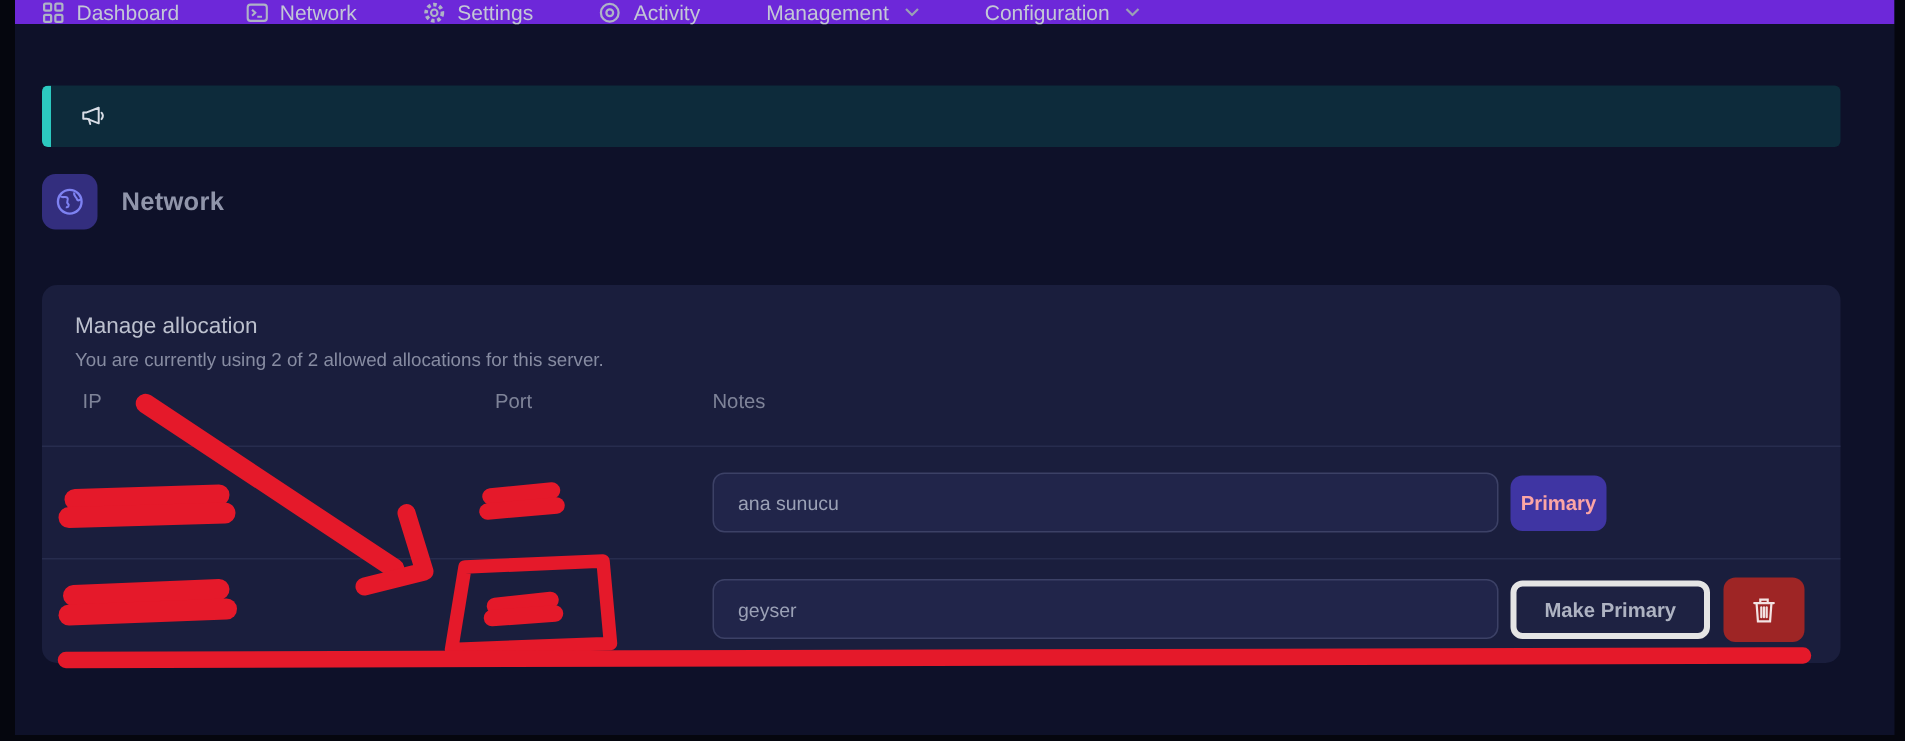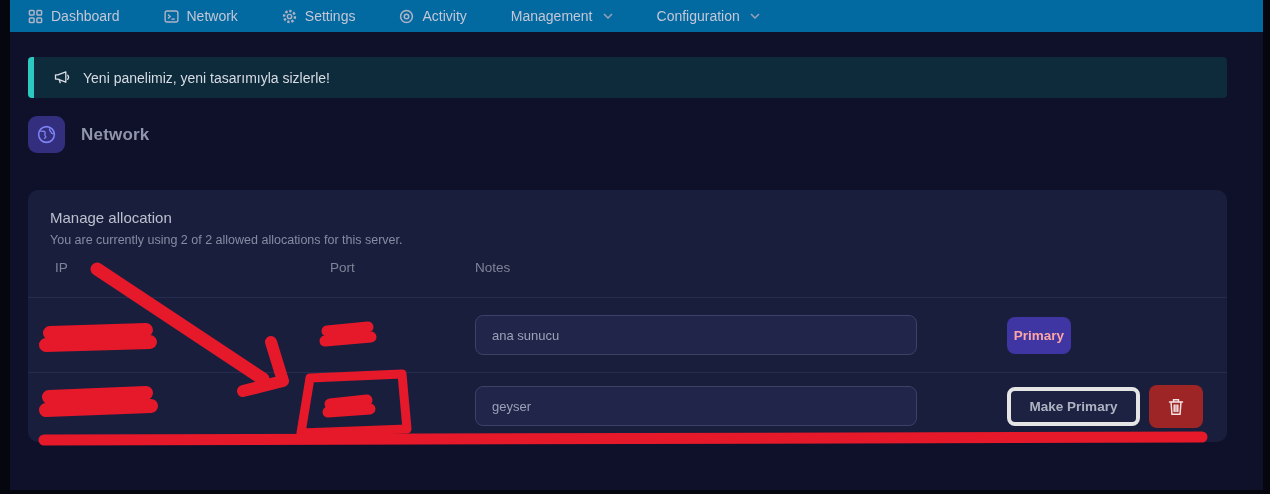--- a/index.html
+++ b/index.html
@@ -1,21 +1,21 @@
 <!DOCTYPE html>
 <html><head>
 <meta charset="utf-8">
 <style>
   * { margin:0; padding:0; box-sizing:border-box; }
   html,body { width:1270px; height:494px; background:#05060e; font-family:"Liberation Sans", sans-serif; }
   .screen { position:relative; width:1270px; height:494px; background:#05060e; overflow:hidden; }
   .page { position:absolute; left:10px; top:0; width:1253px; height:490px; background:#0e1129; overflow:hidden; }
 
   
-  .nav { position:absolute; left:0; top:0; width:100%; height:32px; background:#0369a1;
+  .nav { position:absolute; left:0; top:0; width:100%; height:16px; background:#6d28d9;
          display:flex; align-items:center; padding-left:18px; }
   .nav-item { display:flex; align-items:center; gap:8px; margin-right:44px; color:#c3c7d6;
               font-size:14px; cursor:pointer; white-space:nowrap; }
   .nav-item .ico { display:flex; color:#aeb3c6; }
   .nav-item .chev { color:#9aa0b5; margin-left:2px; display:flex; }
 
   
   .banner { position:absolute; left:18px; top:57px; width:1199px; height:41px; background:#0d2b3b;
             border-left:6px solid #2cc9c0; border-radius:4px; display:flex; align-items:center;
             padding-left:20px; gap:12px; }
@@ -31,21 +31,21 @@
   
   .card { position:absolute; left:18px; top:190px; width:1199px; height:252px;
           background:#1a1e3d; border-radius:10px; }
   .card-title { position:absolute; left:22px; top:19px; color:#bcc0ce; font-size:15px; }
   .card-sub   { position:absolute; left:22px; top:43px; color:#878ca2; font-size:12.5px; }
   .th { position:absolute; top:70px; color:#7e8398; font-size:13.5px; }
   .th-ip { left:27px; } .th-port { left:302px; } .th-notes { left:447px; }
   .divider { position:absolute; left:0; width:100%; height:1px; background:#272c4e; }
   .d1 { top:107px; } .d2 { top:182px; }
 
-  .note-input { position:absolute; left:447px; width:442px; height:40px; background:#21254a;
+  .note-input { position:absolute; left:447px; width:524px; height:40px; background:#21254a;
                 border:1px solid #3c4166; border-radius:8px; color:#9ba1b6; font-size:13px;
                 padding:0 16px; font-family:"Liberation Sans", sans-serif; outline:none; }
   .ni1 { top:125px; } .ni2 { top:196px; }
 
   .btn-primary { position:absolute; left:979px; top:127px; width:64px; height:37px;
                  background:#3f35a3; border:none; border-radius:8px; color:#fca5a5;
                  font-size:13.5px; font-weight:bold; cursor:pointer;
                  font-family:"Liberation Sans", sans-serif; }
   .btn-make { position:absolute; left:979px; top:197px; width:133px; height:39px;
               background:#1e2242; border:4px solid #e5e5e5; border-radius:8px; color:#aeb3c2;
@@ -127,21 +127,20 @@
     </div>
 
     <div class="banner">
       <span class="ico">
         <svg width="17" height="15" viewBox="0 0 18 15" fill="none" stroke="currentColor" stroke-width="1.4" stroke-linejoin="round">
           <path d="M12.5 1.5 L4 4.8 H1.6 V9.2 H4 L12.5 12.5 Z"></path>
           <path d="M14.5 5 a3.5 3.5 0 0 1 0 4.5" stroke-linecap="round"></path>
           <path d="M5.5 9.5 L6.5 13" stroke-linecap="round"></path>
         </svg>
         </span>
-      <span class="banner-text">Yeni panelimiz, yeni tasarımıyla sizlerle!</span>
     </div>
 
     <div class="sect">
       <div class="sect-badge">
         <svg width="21" height="21" viewBox="0 0 20 20" fill="none" stroke="currentColor" stroke-width="1.5">
           <circle cx="10" cy="10" r="7.5"></circle>
           <path d="M4 6.5 C6 8 7 6 8.5 7.5 C9.5 8.7 7.5 10 8.8 11.2 C10 12.2 9 13.8 7.5 13.5" stroke-width="1.3"></path>
           <path d="M13 4.2 C12 6 14 6.6 14.5 8.2 C15 9.8 16.8 9 17.2 8" stroke-width="1.3"></path>
         </svg>
       </div>

